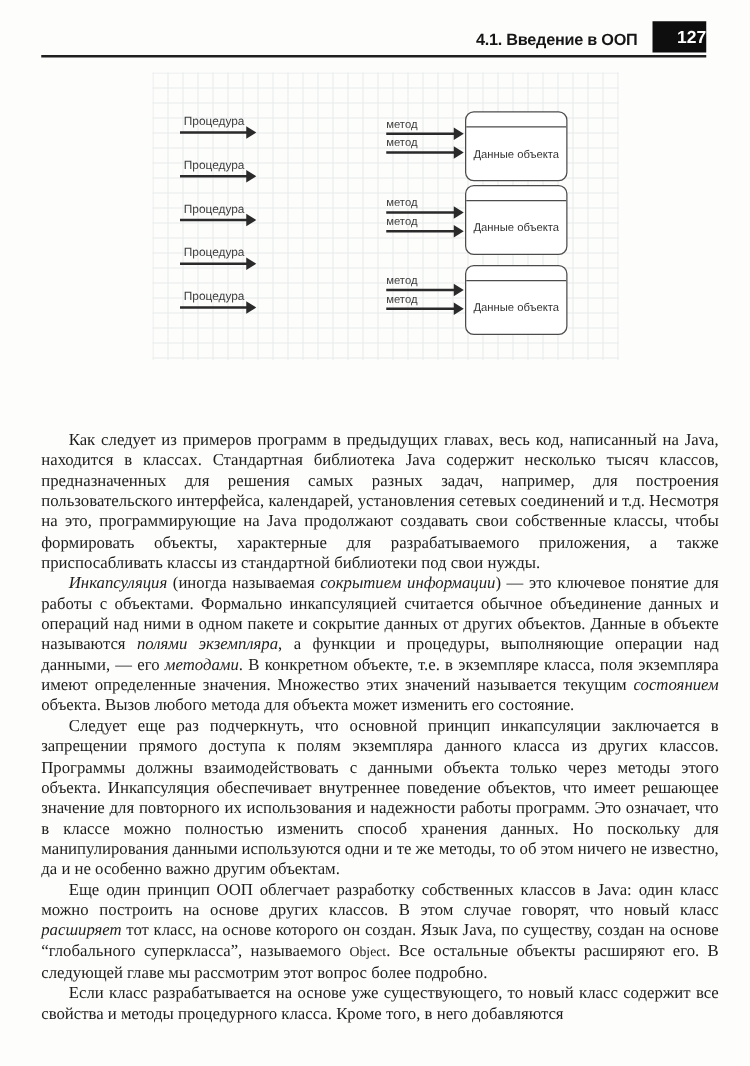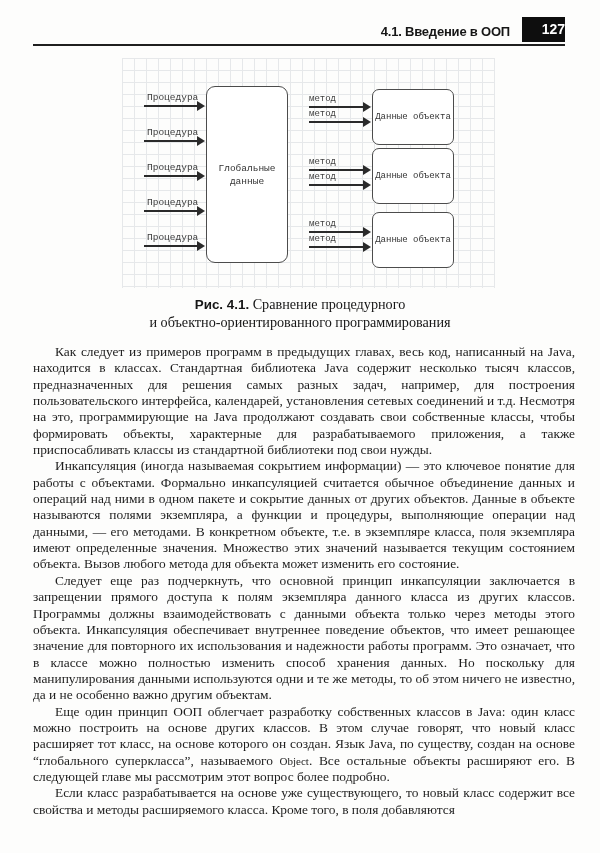--- a/index.html
+++ b/index.html
@@ -19,38 +19,38 @@
     font-family:"Liberation Sans",sans-serif;font-weight:bold;font-size:14px;
   }
   .header-rule{position:absolute;left:33px;top:44px;width:532px;height:2px;background:#1f1f1f;}
   
   .diagram{
     position:absolute;left:122px;top:58px;width:373px;height:230px;
     background-image:
       linear-gradient(to right,#e6e8ea 1px,transparent 1px),
       linear-gradient(to bottom,#e6e8ea 1px,transparent 1px);
     background-size:12px 12px;
-    font-family:Liberation Mono, monospace;color:#3a3a3a;
+    font-family:Liberation Sans, sans-serif;color:#3a3a3a;
   }
   .dlabel{position:absolute;font-size:9.5px;white-space:nowrap;color:#3d3d3d;}
   .arrow{position:absolute;height:2px;background:#2a2a2a;}
   .arrow::after{
     content:"";position:absolute;right:-7px;top:-4px;width:0;height:0;
     border-left:8px solid #2a2a2a;border-top:5px solid transparent;border-bottom:5px solid transparent;
   }
   .gbox{
     position:absolute;left:84px;top:28px;width:82px;height:177px;
     background:#fff;border:1.5px solid #4c4c4c;border-radius:9px;box-sizing:border-box;
     display:flex;flex-direction:column;justify-content:center;align-items:center;
     font-size:9.5px;line-height:13px;text-align:center;color:#333;
   }
   .obox{
     position:absolute;left:250px;width:82px;height:56px;
     background:#fff;border:1.5px solid #4c4c4c;border-radius:7px;box-sizing:border-box;
-    display:flex;flex-direction:row;
+    display:flex;flex-direction:column;
   }
   .obox .tbar{height:11px;border-bottom:1.5px solid #4c4c4c;}
   .obox .olabel{
     flex:1;display:flex;align-items:center;justify-content:center;
     font-size:9px;color:#333;white-space:nowrap;
   }
   .mlabel{position:absolute;left:187px;width:55px;text-align:left;font-size:9px;color:#3d3d3d;}
   .marrow{left:187px;width:55px;}
   .parrow{left:22px;width:54px;}
   .plabel{left:25px;}
@@ -59,21 +59,21 @@
     position:absolute;left:0;top:296px;width:600px;text-align:center;
     font-size:14.2px;line-height:17.5px;color:#161616;
   }
   .caption .cap-ref{font-family:"Liberation Sans",sans-serif;font-weight:bold;font-size:13.4px;}
   
   .bodytext{
     position:absolute;left:33px;top:344px;width:542px;
     font-size:13.4px;line-height:16.35px;text-align:justify;color:#1d1d1d;
   }
   .bodytext p{margin:0;text-indent:22px;}
-  .it{}
+  .it{font-style:italic;}
   .mono{font-family:Liberation Serif, serif;font-size:11px;}
 </style>
 </head>
 <body>
 
 <div class="page">
 
   <div class="section-title">4.1. Введение в ООП</div>
   <div class="pagenum">127</div>
   <div class="header-rule"></div>
@@ -84,24 +84,20 @@
     <div class="arrow parrow" style="top:47px"></div>
     <div class="dlabel plabel" style="top:69px">Процедура</div>
     <div class="arrow parrow" style="top:82px"></div>
     <div class="dlabel plabel" style="top:104px">Процедура</div>
     <div class="arrow parrow" style="top:117px"></div>
     <div class="dlabel plabel" style="top:139px">Процедура</div>
     <div class="arrow parrow" style="top:152px"></div>
     <div class="dlabel plabel" style="top:174px">Процедура</div>
     <div class="arrow parrow" style="top:187px"></div>
 
-    <div class="gbox">
-      <div>Глобальные</div>
-      <div>данные</div>
-    </div>
 
     <div class="mlabel" style="top:36px">метод</div>
     <div class="arrow marrow" style="top:48px"></div>
     <div class="mlabel" style="top:51px">метод</div>
     <div class="arrow marrow" style="top:63px"></div>
 
     <div class="mlabel" style="top:99px">метод</div>
     <div class="arrow marrow" style="top:111px"></div>
     <div class="mlabel" style="top:114px">метод</div>
     <div class="arrow marrow" style="top:126px"></div>
@@ -118,26 +114,22 @@
     <div class="obox" style="top:90px">
       <div class="tbar"></div>
       <div class="olabel">Данные объекта</div>
     </div>
     <div class="obox" style="top:154px">
       <div class="tbar"></div>
       <div class="olabel">Данные объекта</div>
     </div>
   </div>
 
-  <div class="caption">
-    <div><span class="cap-ref">Рис. 4.1.</span><span> Сравнение процедурного</span></div>
-    <div>и объектно-ориентированного программирования</div>
-  </div>
 
   <div class="bodytext">
     <p><span>Как следует из примеров программ в предыдущих главах, весь код, написанный на Java, находится в классах. Стандартная библиотека Java содержит несколько тысяч классов, предназначенных для решения самых разных задач, например, для построения пользовательского интерфейса, календарей, установления сетевых соединений и т.д. Несмотря на это, программирующие на Java продолжают создавать свои собственные классы, чтобы формировать объекты, характерные для разрабатываемого приложения, а также приспосабливать классы из стандартной библиотеки под свои нужды.</span></p>
     <p><span class="it">Инкапсуляция</span><span> (иногда называемая </span><span class="it">сокрытием информации</span><span>) — это ключевое понятие для работы с объектами. Формально инкапсуляцией считается обычное объединение данных и операций над ними в одном пакете и сокрытие данных от других объектов. Данные в объекте называются </span><span class="it">полями экземпляра</span><span>, а функции и процедуры, выполняющие операции над данными, — его </span><span class="it">методами</span><span>. В конкретном объекте, т.е. в экземпляре класса, поля экземпляра имеют определенные значения. Множество этих значений называется текущим </span><span class="it">состоянием</span><span> объекта. Вызов любого метода для объекта может изменить его состояние.</span></p>
     <p><span>Следует еще раз подчеркнуть, что основной принцип инкапсуляции заключается в запрещении прямого доступа к полям экземпляра данного класса из других классов. Программы должны взаимодействовать с данными объекта только через методы этого объекта. Инкапсуляция обеспечивает внутреннее поведение объектов, что имеет решающее значение для повторного их использования и надежности работы программ. Это означает, что в классе можно полностью изменить способ хранения данных. Но поскольку для манипулирования данными используются одни и те же методы, то об этом ничего не известно, да и не особенно важно другим объектам.</span></p>
     <p><span>Еще один принцип ООП облегчает разработку собственных классов в Java: один класс можно построить на основе других классов. В этом случае говорят, что новый класс </span><span class="it">расширяет</span><span> тот класс, на основе которого он создан. Язык Java, по существу, создан на основе “глобального суперкласса”, называемого </span><span class="mono">Object</span><span>. Все остальные объекты расширяют его. В следующей главе мы рассмотрим этот вопрос более подробно.</span></p>
-    <p><span>Если класс разрабатывается на основе уже существующего, то новый класс содержит все свойства и методы расширяемого класса. Кроме того, в поля добавляются</span></p>
+    <p><span>Если класс разрабатывается на основе уже существующего, то новый класс содержит все свойства и методы процедурного класса. Кроме того, в него добавляются</span></p>
   </div>
 
 </div>
 
 </body></html>

